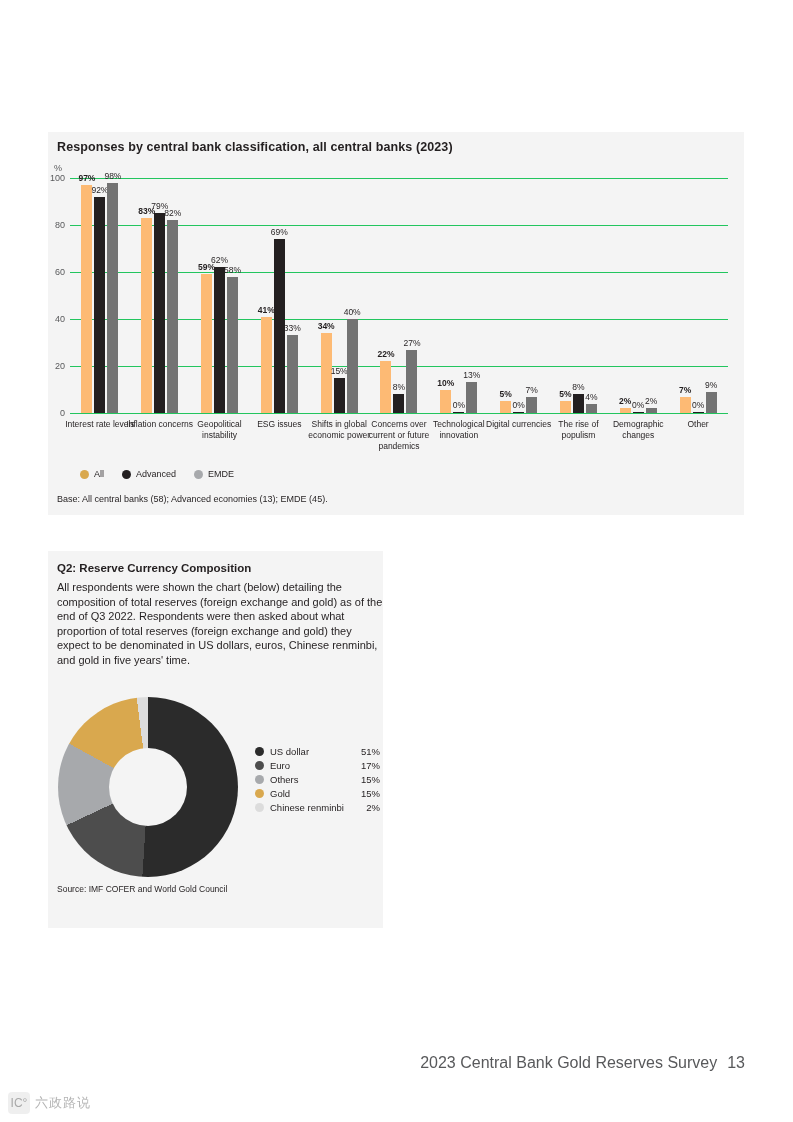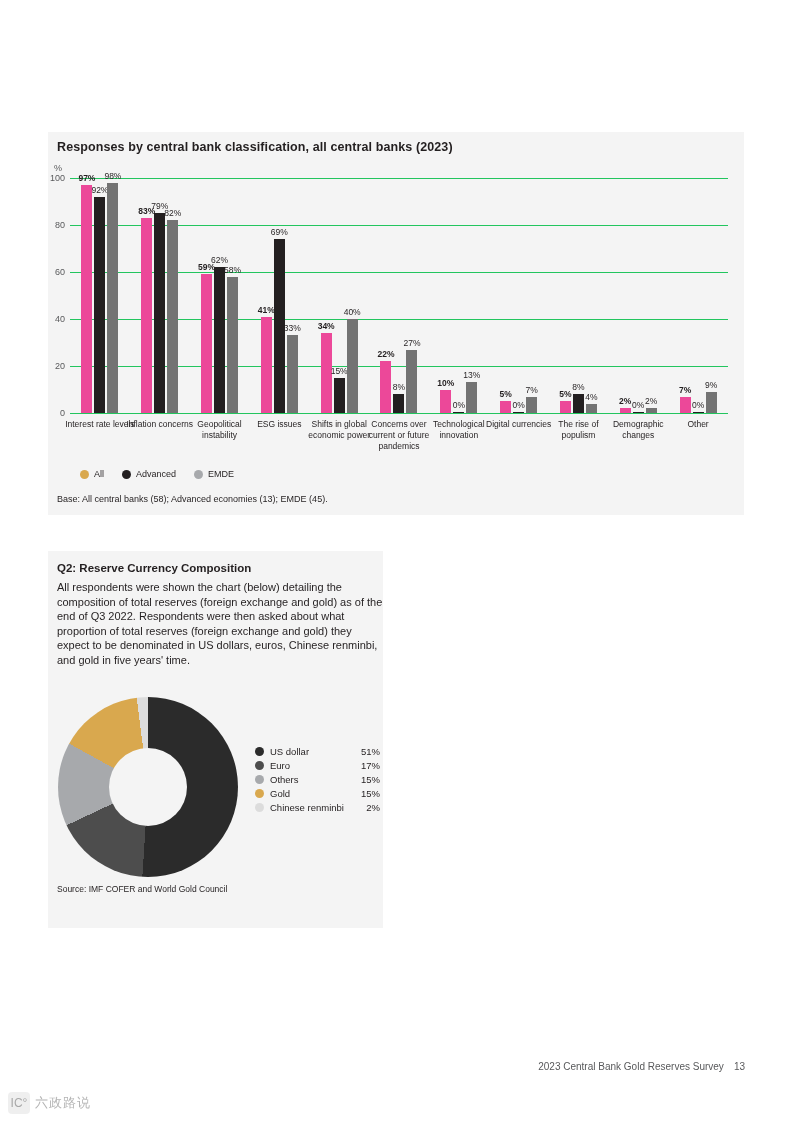--- a/index.html
+++ b/index.html
@@ -42,21 +42,21 @@
   }
 
   .group{
     position:absolute;bottom:0;height:235px;
   }
   .bars{
     position:absolute;bottom:0;left:0;width:100%;height:235px;
     display:flex;align-items:flex-end;justify-content:center;gap:2px;
   }
   .bar{width:11px;position:relative;}
-  .bar.all{background:#ec4899;font-weight:bold;}
+  .bar.all{background:#fdba74;font-weight:bold;}
   .bar.adv{background:#231f20;}
   .bar.emde{background:#737373;}
   .bar .vlabel{
     position:absolute;bottom:100%;left:50%;transform:translateX(-50%);
     font-size:8.5px;color:#231f20;margin-bottom:2px;white-space:nowrap;
   }
   .cat{
     position:absolute;top:241px;left:50%;transform:translateX(-50%);
     width:74px;text-align:center;font-size:8.5px;line-height:11px;color:#231f20;
   }
@@ -115,21 +115,21 @@
   .dl-val{width:26px;text-align:right;}
 
   #q2-note{
     position:absolute;left:57px;top:884px;width:320px;
     font-size:8.5px;line-height:10.5px;color:#231f20;
   }
 
   
   #footer{
     position:absolute;right:48px;bottom:50px;
-    font-size:10px;color:#58595b;
+    font-size:16px;color:#58595b;
   }
   #footer .pg{color:#58595b;margin-left:10px;}
 
   
   #wm{
     position:absolute;left:8px;bottom:8px;display:flex;align-items:center;gap:5px;
     opacity:.65;
   }
   #wm-logo{
     width:22px;height:22px;border-radius:4px;

